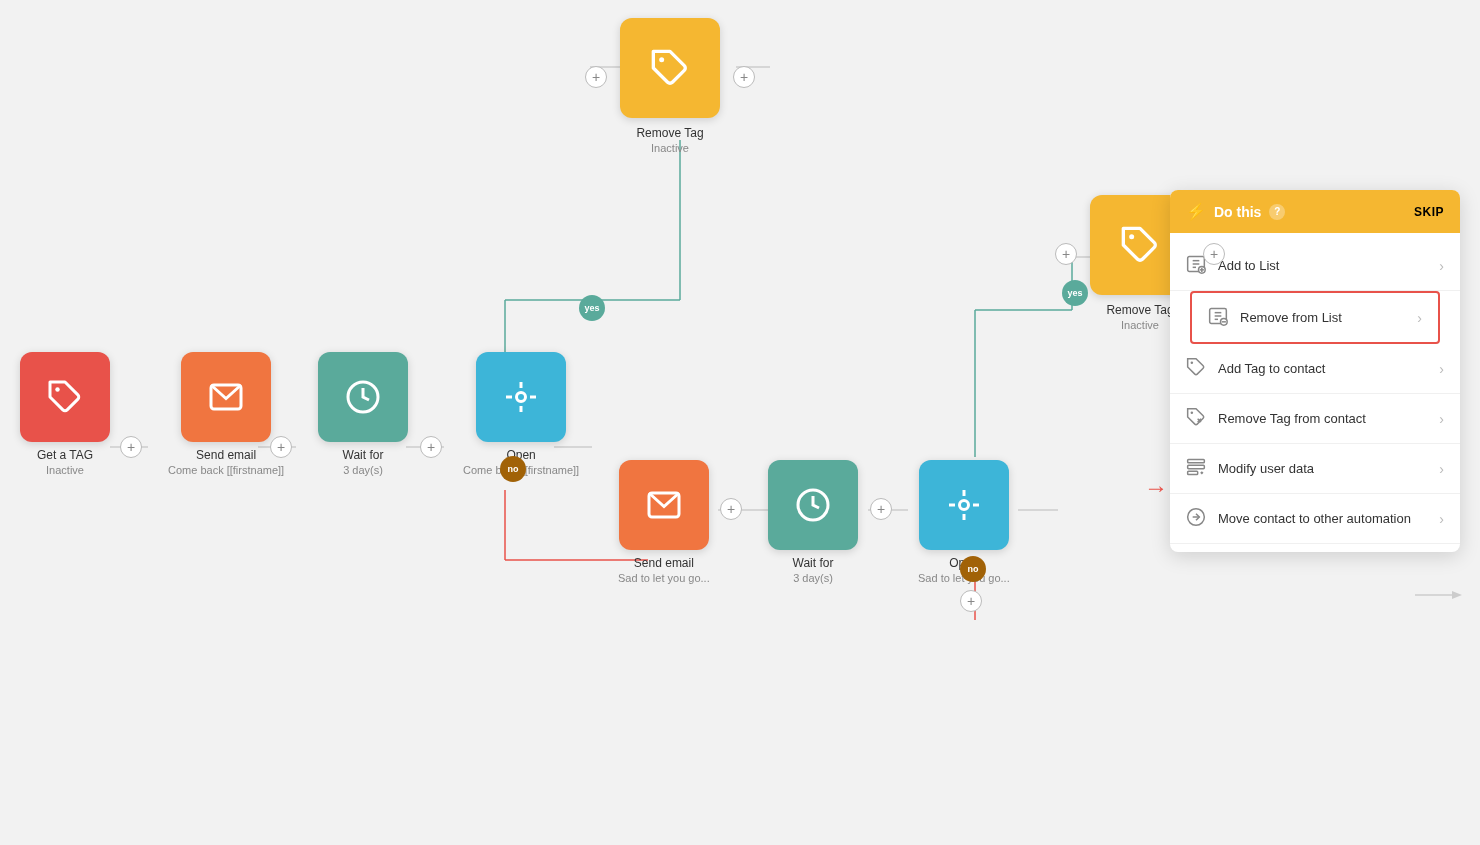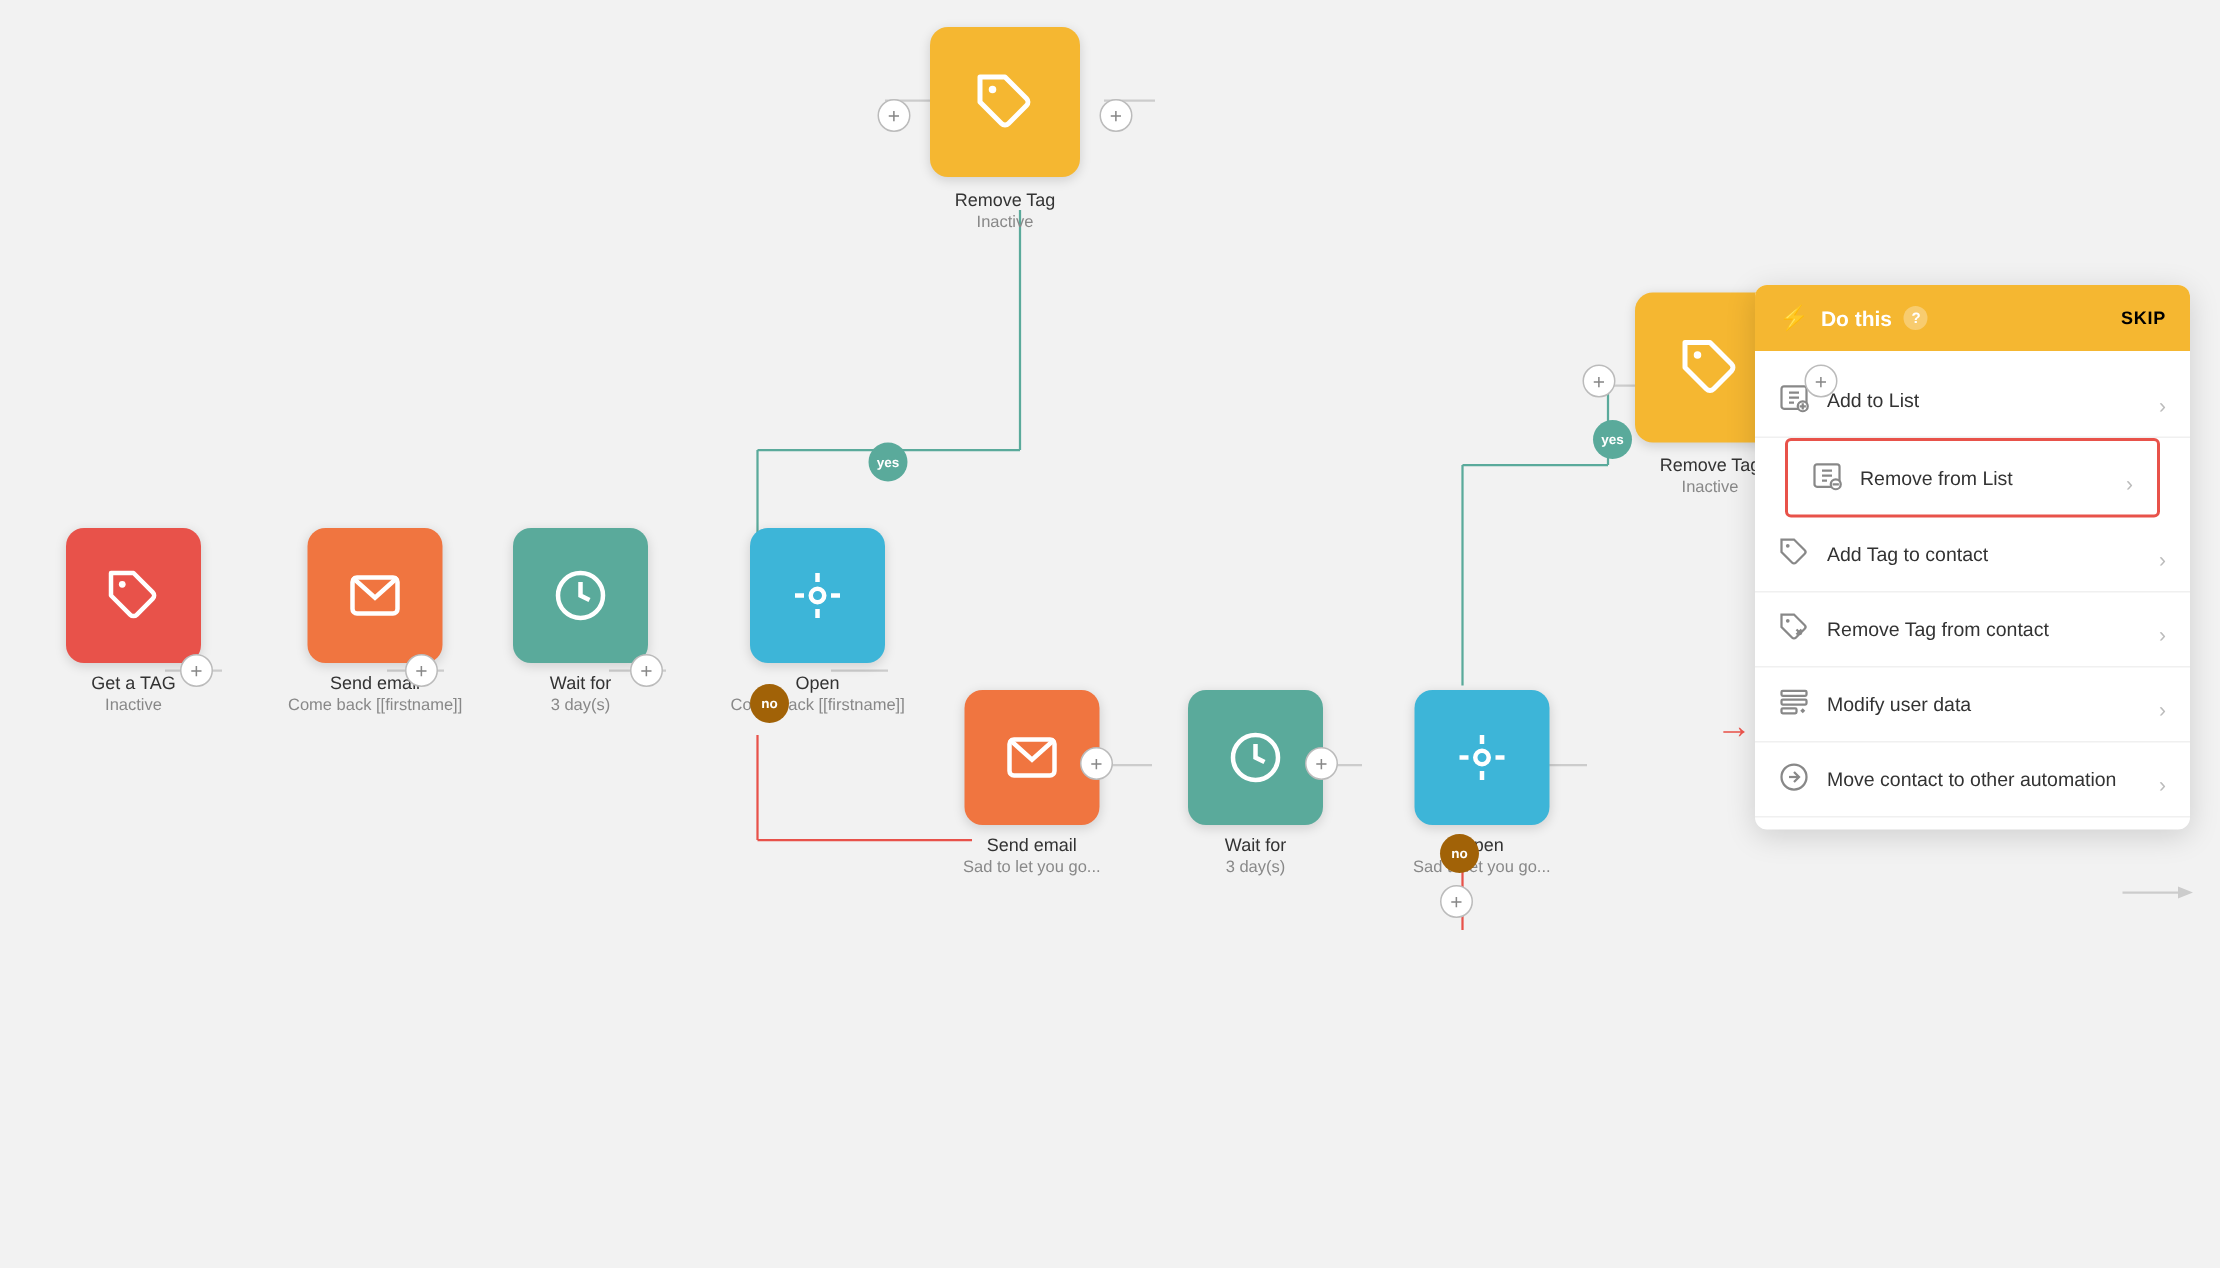--- a/index.html
+++ b/index.html
@@ -20,21 +20,20 @@
       background: #f2f2f2;
     }
 
     
     .node {
       position: absolute;
       display: flex;
       flex-direction: column;
       align-items: center;
       text-align: center;
-      margin-left: 24px;
     }
 
     .node-card {
       width: 90px;
       height: 90px;
       border-radius: 12px;
       display: flex;
       align-items: center;
       justify-content: center;
       box-shadow: 0 2px 8px rgba(0,0,0,0.15);
@@ -147,21 +146,21 @@
       cursor: pointer;
       letter-spacing: 0.5px;
     }
 
     .do-this-items {
       padding: 8px 0;
     }
 
     .do-this-item {
       display: flex;
-      align-items: flex-end;
+      align-items: center;
       justify-content: space-between;
       padding: 13px 16px;
       cursor: pointer;
       border-bottom: 1px solid #f0f0f0;
       transition: background 0.15s;
     }
 
     .do-this-item.active {
       border: 2px solid #e8524a;
       margin: 0 20px;

